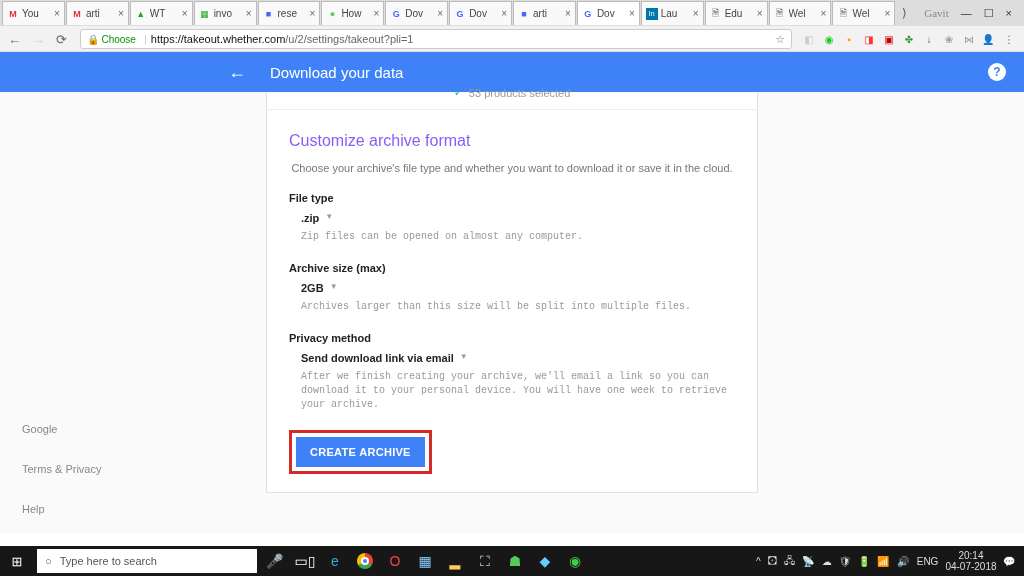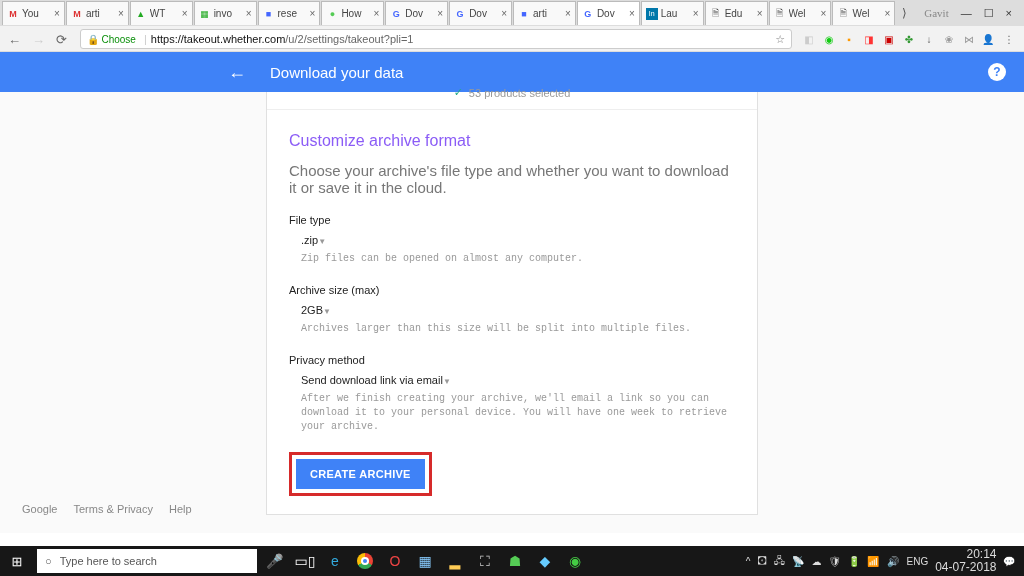--- a/index.html
+++ b/index.html
@@ -33,42 +33,42 @@
 .hdr-title { font-size: 15px; font-weight: 500; }
 .hdr-help { margin-left: auto; width: 18px; height: 18px; border-radius: 50%; background: #fff; color: #3f82f7; font-size: 12px; font-weight: bold; display: flex; align-items: center; justify-content: center; cursor: pointer; }
 
 
 .content-area { background: #fafafa; height: 441px; position: relative; padding-top: 0; }
 .card { width: 492px; margin: 0 auto; background: #fff; border: 1px solid #e0e0e0; border-top: none; font-size: 12px; color: #666; }
 .card-top { height: 18px; border-bottom: 1px solid #eee; display:flex; align-items:flex-start; justify-content:center; color:#4a4; font-size:11px; padding-top:0;}
 .card-top .row { display:flex; align-items:center; gap:6px; margin-top:-6px;}
 .card-body { padding: 22px 22px 18px 22px; }
 .section-title { font-size: 16px; color: #8b5cf6; margin-bottom: 12px; }
-.section-desc { font-size: 15px; color: #777; margin-bottom: 18px; }
+.section-desc { font-size: 11px; color: #777; margin-bottom: 18px; text-align: center; }
 .field { margin-bottom: 18px; }
-.field-label { font-size: 11px; font-weight: normal; color: #222; margin-bottom: 8px; }
-.field-value { font-size: 11px; color: #222; font-weight: normal; padding-left: 12px; display: flex; align-items: flex-end; margin-bottom: 6px; cursor: pointer; }
+.field-label { font-size: 11px; font-weight: bold; color: #222; margin-bottom: 8px; }
+.field-value { font-size: 11px; color: #222; font-weight: bold; padding-left: 12px; display: flex; align-items: flex-start; gap: 6px; margin-bottom: 6px; cursor: pointer; }
 .field-value .caret { color: #999; font-size: 8px; }
 .field-help { font-size: 10px; color: #999; padding-left: 12px; line-height: 1.4; font-family: Liberation Mono, monospace; }
 .btn-wrap { margin-top: 18px; }
 .highlight-box { border: 3px solid #d62a2a; display: inline-block; padding: 4px; }
 .create-btn { background: #3f82f7; color: #fff; border: none; padding: 9px 14px; font-size: 11px; font-weight: bold; letter-spacing: .3px; cursor: pointer; }
 
 
-.footer-links { position: absolute; left: 22px; bottom: 18px; font-size: 11px; color: #888; display: flex; gap: 16px; }
+.footer-links { position: absolute; left: 22px; bottom: 18px; font-size: 11px; color: #888; display: flex; gap: 28px; flex-direction: column; }
 .footer-links span { cursor: pointer; }
 
 
 .taskbar { position: absolute; left: 0; bottom: 0; width: 100%; height: 30px; background: #171717; display: flex; align-items: center; color: #fff; font-size: 11px; }
 .start { width: 34px; height: 100%; display: flex; align-items: center; justify-content: center; font-size: 13px; }
 .search-box { width: 220px; height: 24px; background: #fff; color: #555; display: flex; align-items: center; padding: 0 8px; font-size: 11px; gap: 8px; margin: 0 3px; }
 .task-icons { display: flex; align-items: center; height: 100%; }
 .task-ico { width: 30px; height: 100%; display: flex; align-items: center; justify-content: center; font-size: 14px; }
 .tray { margin-left: auto; display: flex; align-items: center; gap: 7px; padding: 0 8px; font-size: 10px; color: #ddd; }
-.clock { text-align: right; font-size: 12px; line-height: 1.1; }
+.clock { text-align: center; font-size: 10px; line-height: 1.1; }
 </style>
 </head>
 <body>
 
 <div class="browser-top">
   <div class="tabs-row">
     <div class="tab">
         <span class="tab-ico" style="color:#d33;font-weight:bold">M</span>
         <span class="tab-title">You</span>
         <span class="tab-x">×</span>

